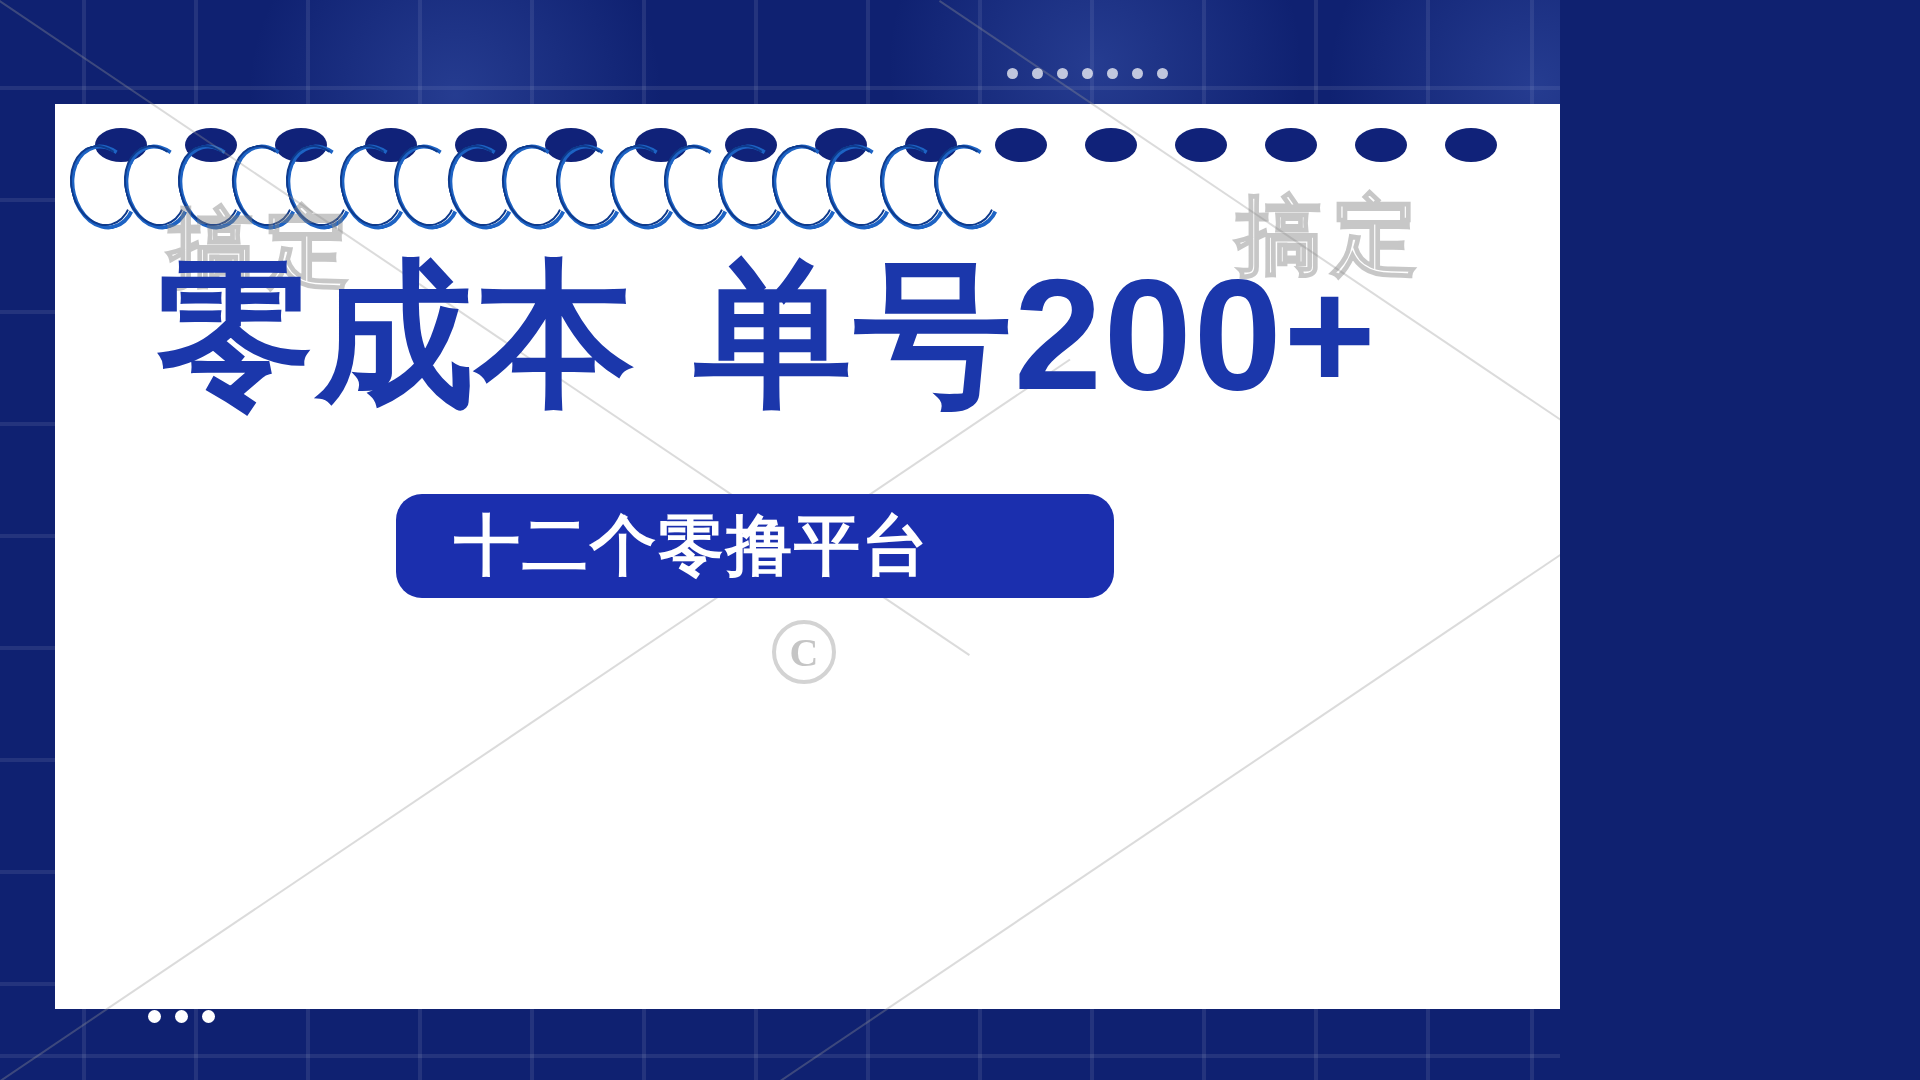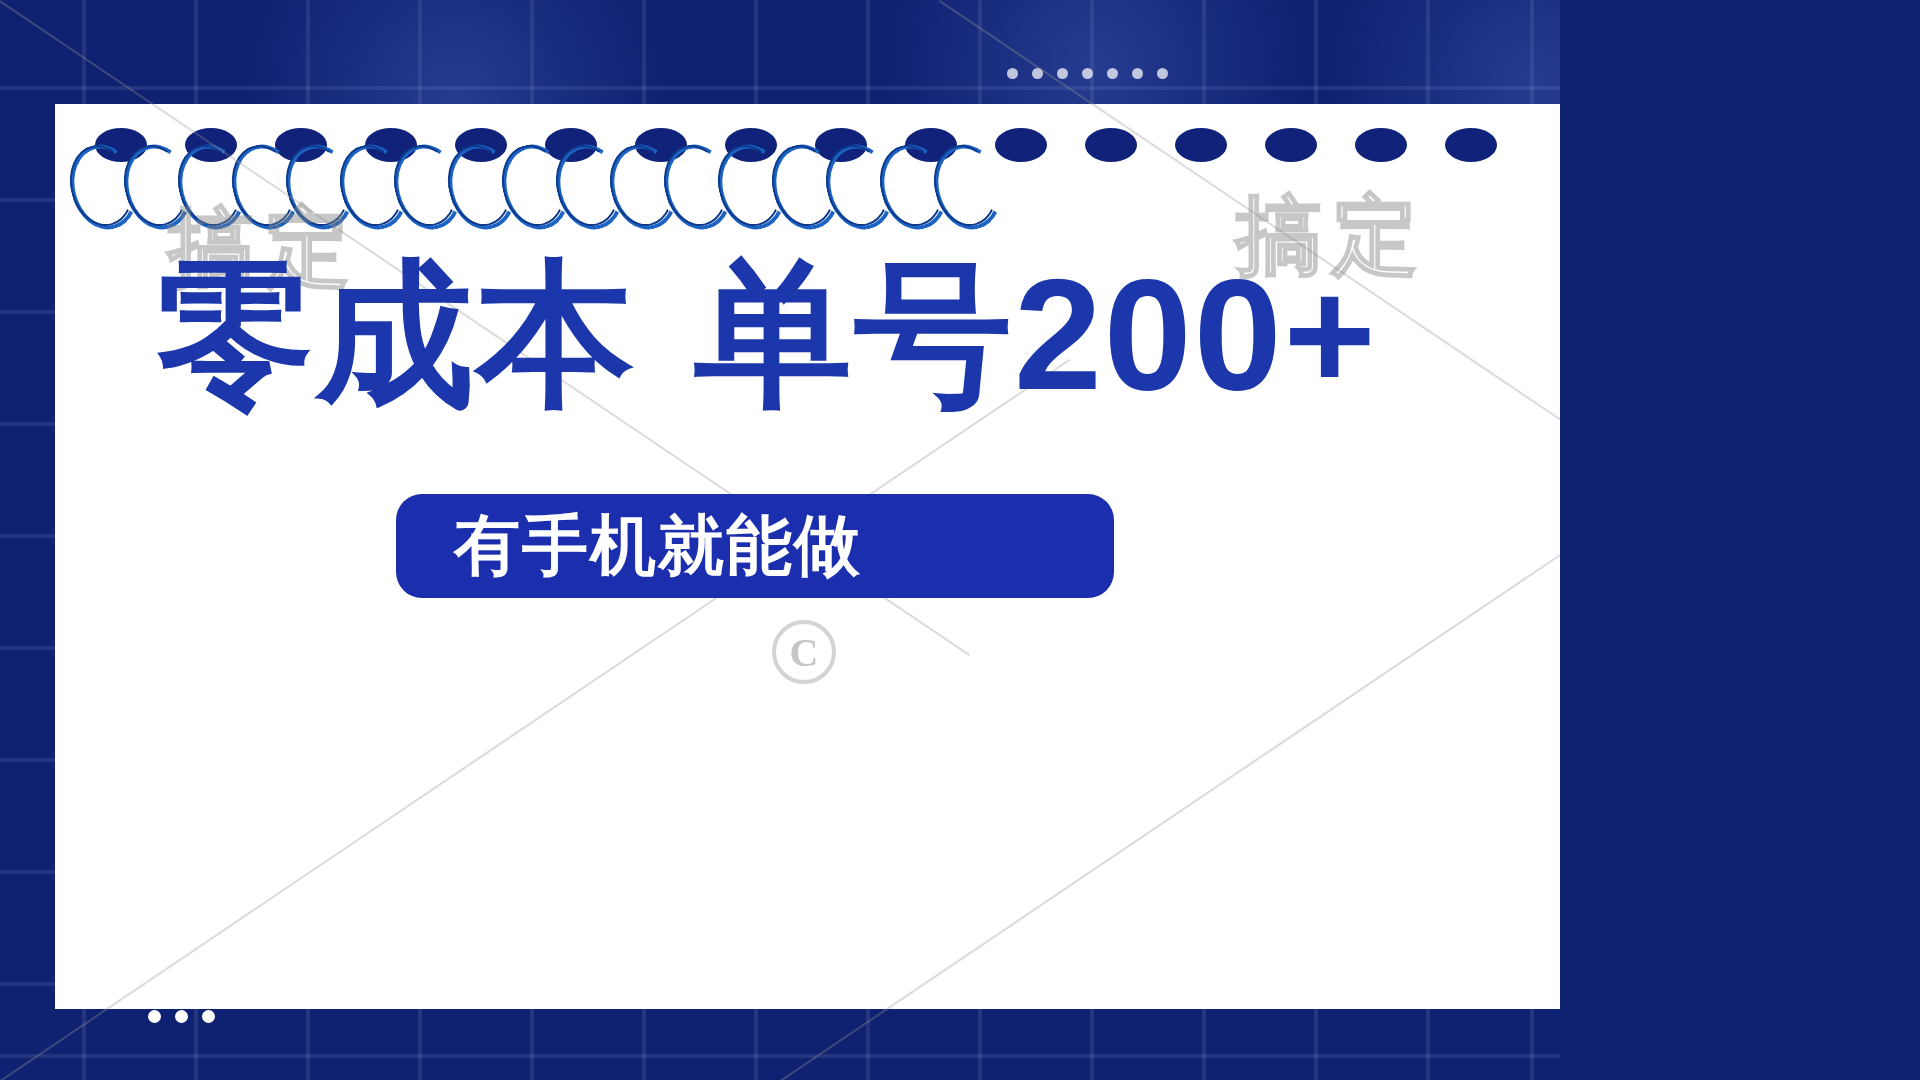--- a/index.html
+++ b/index.html
@@ -200,21 +200,21 @@
   <div class="wm-line" style="left:780px;top:1080px;width:1300px;transform:rotate(-34deg);"></div>
 
   <div class="wm-text w1">搞定</div>
   <div class="wm-text w2">搞定</div>
   <div class="wm-c">C</div>
 
   <div class="headline">
     <span>零成本</span><span class="gap"></span><span>单号200+</span>
   </div>
 
-  <div class="pill pill-1">有手机就能做</div>
+  <div class="pill pill-1">十二个零撸平台</div>
 
   <div class="dot-row dot-tr" id="dots-tr">
       <div class="dot"></div>
       <div class="dot"></div>
       <div class="dot"></div>
       <div class="dot"></div>
       <div class="dot"></div>
       <div class="dot"></div>
       <div class="dot"></div>
     </div>

